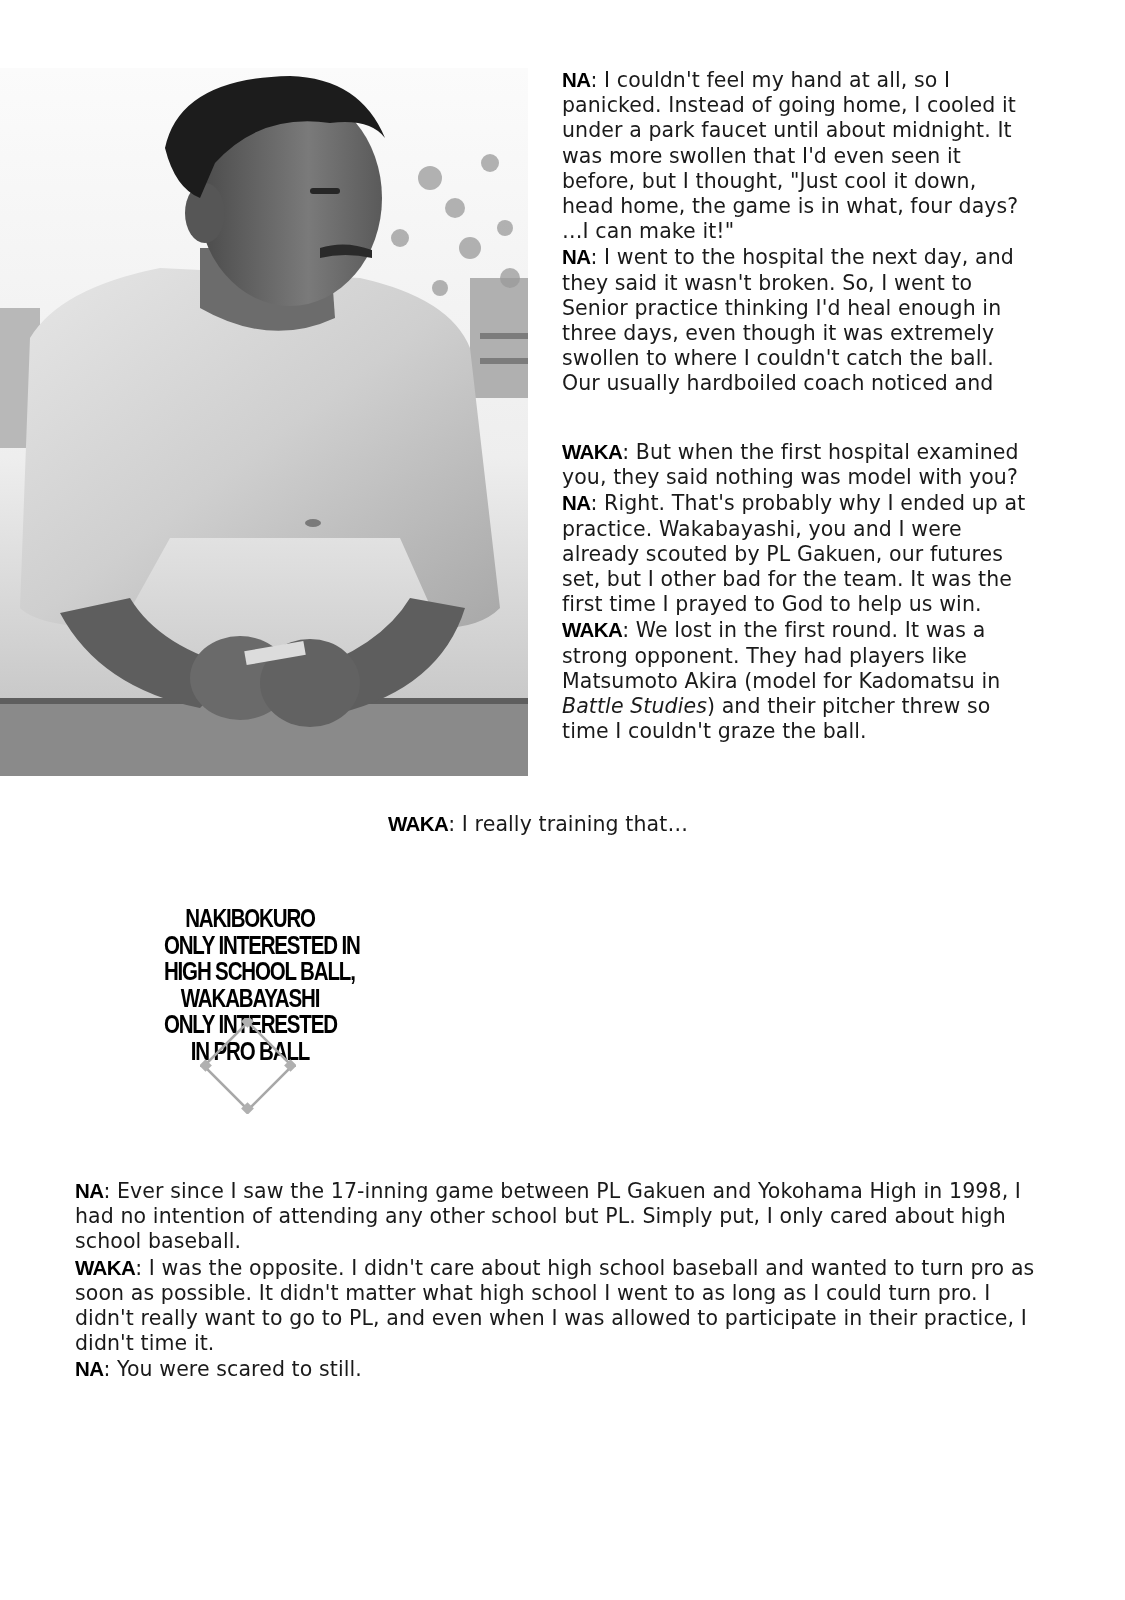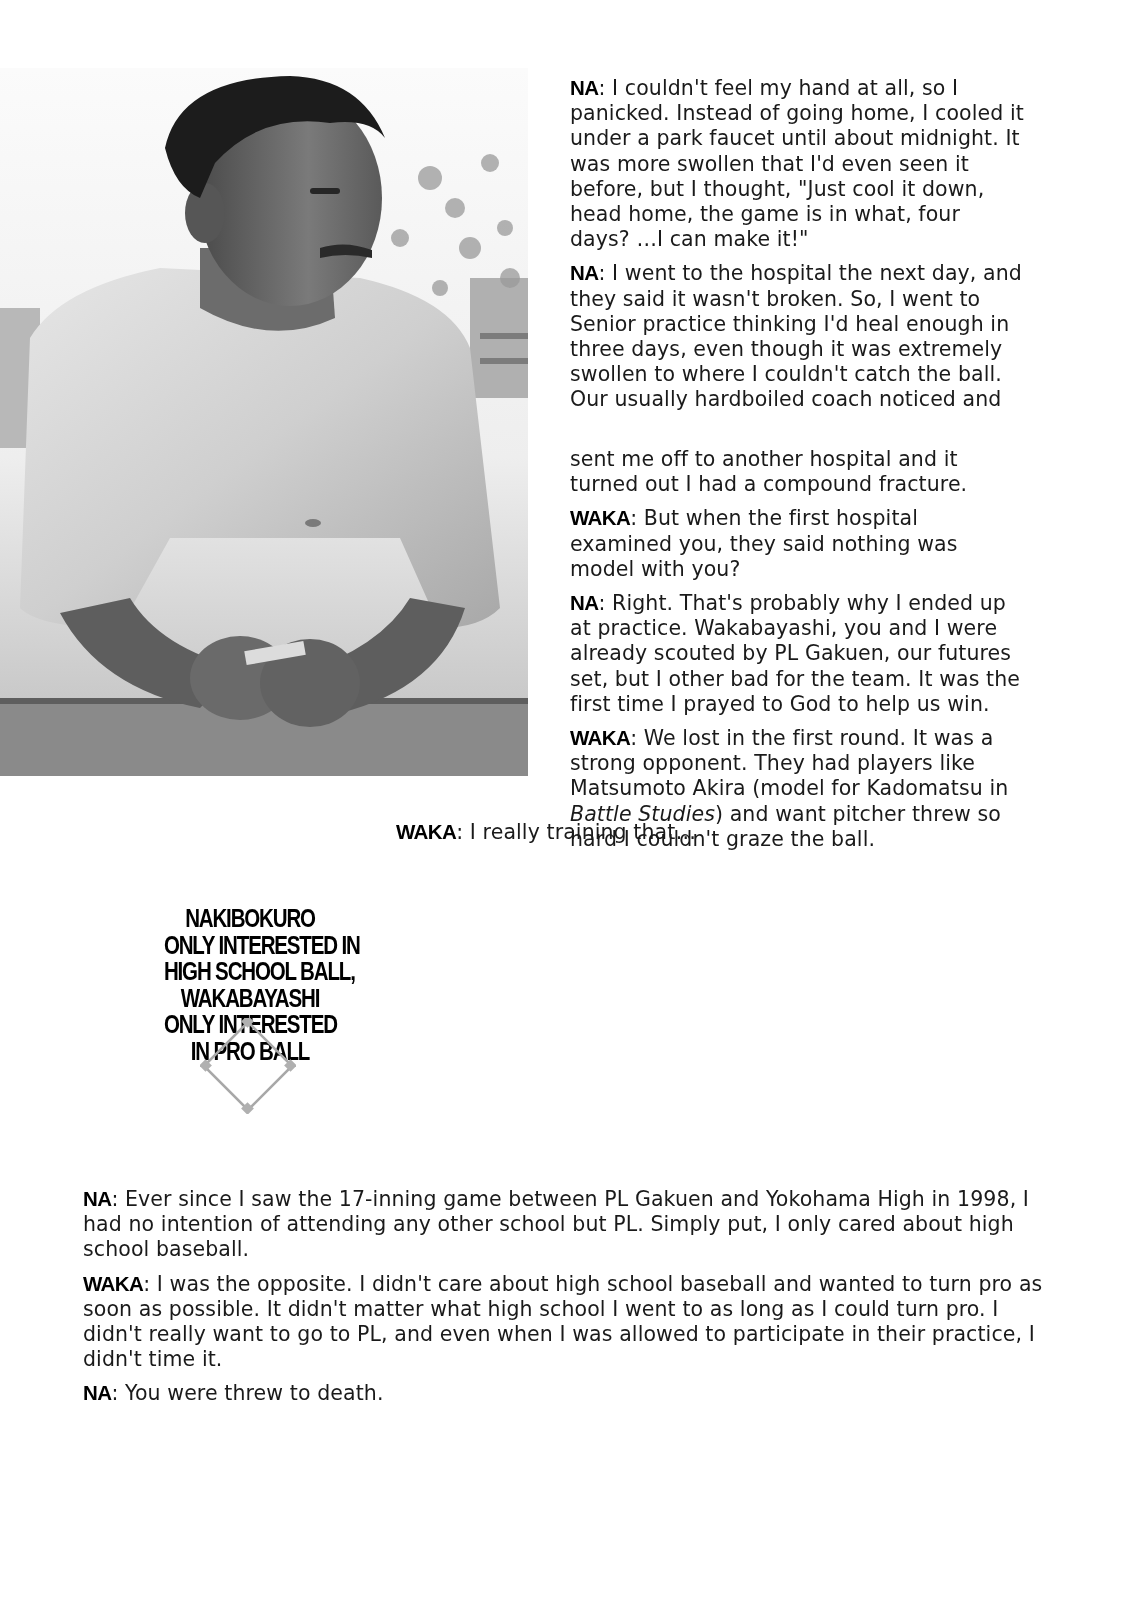--- a/index.html
+++ b/index.html
@@ -2,21 +2,21 @@
 <html><head>
 <meta charset="utf-8">
 <style>
   html, body { margin: 0; padding: 0; background: #ffffff; }
   body { width: 1125px; height: 1600px; position: relative; overflow: hidden;
          font-family: "DejaVu Sans", sans-serif; color: #1a1a1a; }
   .photo { position: absolute; left: 0; top: 68px; width: 528px; height: 708px;
            overflow: hidden; background: #f4f4f4; }
   .photo svg { display: block; }
   .col { position: absolute; font-size: 20.5px; line-height: 25.2px; letter-spacing: 0.1px; }
-  .col p { margin: 8px; }
+  .col p { margin: 0; }
   .spk { font-family: "Liberation Sans", sans-serif; font-weight: 700; font-stretch: condensed;
          letter-spacing: -0.6px; color: #000; }
   .colA { left: 562px; top: 67px; width: 470px; }
   .colB { left: 562px; top: 439px; width: 470px; }
   .colC { left: 388px; top: 811px; width: 620px; }
   .colD { left: 75px; top: 1178px; width: 980px; }
   .sidebar-title { position: absolute; left: 145px; top: 905px; width: 210px; text-align: center;
                    font-family: "Liberation Sans", sans-serif; font-weight: 700;
                    font-size: 25px; line-height: 26.5px; letter-spacing: -1.4px;
                    transform: scaleX(0.82); transform-origin: center top; color: #000; }
@@ -90,24 +90,23 @@
     <ellipse cx="313" cy="455" rx="8" ry="4" fill="#7a7a7a"></ellipse>
   </svg>
 </div>
 
 <div class="col colA">
   <p><span class="spk">NA</span><span>: I couldn't feel my hand at all, so I panicked. Instead of going home, I cooled it under a park faucet until about midnight. It was more swollen that I'd even seen it before, but I thought, "Just cool it down, head home, the game is in what, four days? …I can make it!"</span></p>
   <p><span class="spk">NA</span><span>: I went to the hospital the next day, and they said it wasn't broken. So, I went to Senior practice thinking I'd heal enough in three days, even though it was extremely swollen to where I couldn't catch the ball. Our usually hardboiled coach noticed and</span></p>
 </div>
 
 <div class="col colB">
-  <p><span>sent me off to another hospital and it turned out I had a compound fracture.</span></p>
   <p><span class="spk">WAKA</span><span>: But when the first hospital examined you, they said nothing was model with you?</span></p>
   <p><span class="spk">NA</span><span>: Right. That's probably why I ended up at practice. Wakabayashi, you and I were already scouted by PL Gakuen, our futures set, but I other bad for the team. It was the first time I prayed to God to help us win.</span></p>
-  <p><span class="spk">WAKA</span><span>: We lost in the first round. It was a strong opponent. They had players like Matsumoto Akira (model for Kadomatsu in </span><em>Battle Studies</em><span>) and want pitcher threw so hard I couldn't graze the ball.</span></p>
+  <p><span class="spk">WAKA</span><span>: We lost in the first round. It was a strong opponent. They had players like Matsumoto Akira (model for Kadomatsu in </span><em>Battle Studies</em><span>) and their pitcher threw so time I couldn't graze the ball.</span></p>
 </div>
 
 <div class="col colC">
   <p><span class="spk">WAKA</span><span>: I really training that…</span></p>
 </div>
 
 <div class="sidebar-title">
   <div>NAKIBOKURO</div>
   <div>ONLY INTERESTED IN</div>
   <div>HIGH SCHOOL BALL,</div>
@@ -122,14 +121,14 @@
     <rect x="43" y="-1" width="9" height="9" fill="#b0b0b0" transform="rotate(45 47.5 3.5)"></rect>
     <rect x="86" y="43" width="9" height="9" fill="#b0b0b0" transform="rotate(45 90.5 47.5)"></rect>
     <rect x="1" y="43" width="9" height="9" fill="#b0b0b0" transform="rotate(45 5.5 47.5)"></rect>
     <rect x="43" y="86" width="9" height="9" fill="#b0b0b0" transform="rotate(45 47.5 90.5)"></rect>
   </svg>
 </div>
 
 <div class="col colD">
   <p><span class="spk">NA</span><span>: Ever since I saw the 17-inning game between PL Gakuen and Yokohama High in 1998, I had no intention of attending any other school but PL. Simply put, I only cared about high school baseball.</span></p>
   <p><span class="spk">WAKA</span><span>: I was the opposite. I didn't care about high school baseball and wanted to turn pro as soon as possible. It didn't matter what high school I went to as long as I could turn pro. I didn't really want to go to PL, and even when I was allowed to participate in their practice, I didn't time it.</span></p>
-  <p><span class="spk">NA</span><span>: You were threw to death.</span></p>
+  <p><span class="spk">NA</span><span>: You were scared to still.</span></p>
 </div>
 
 </body></html>

